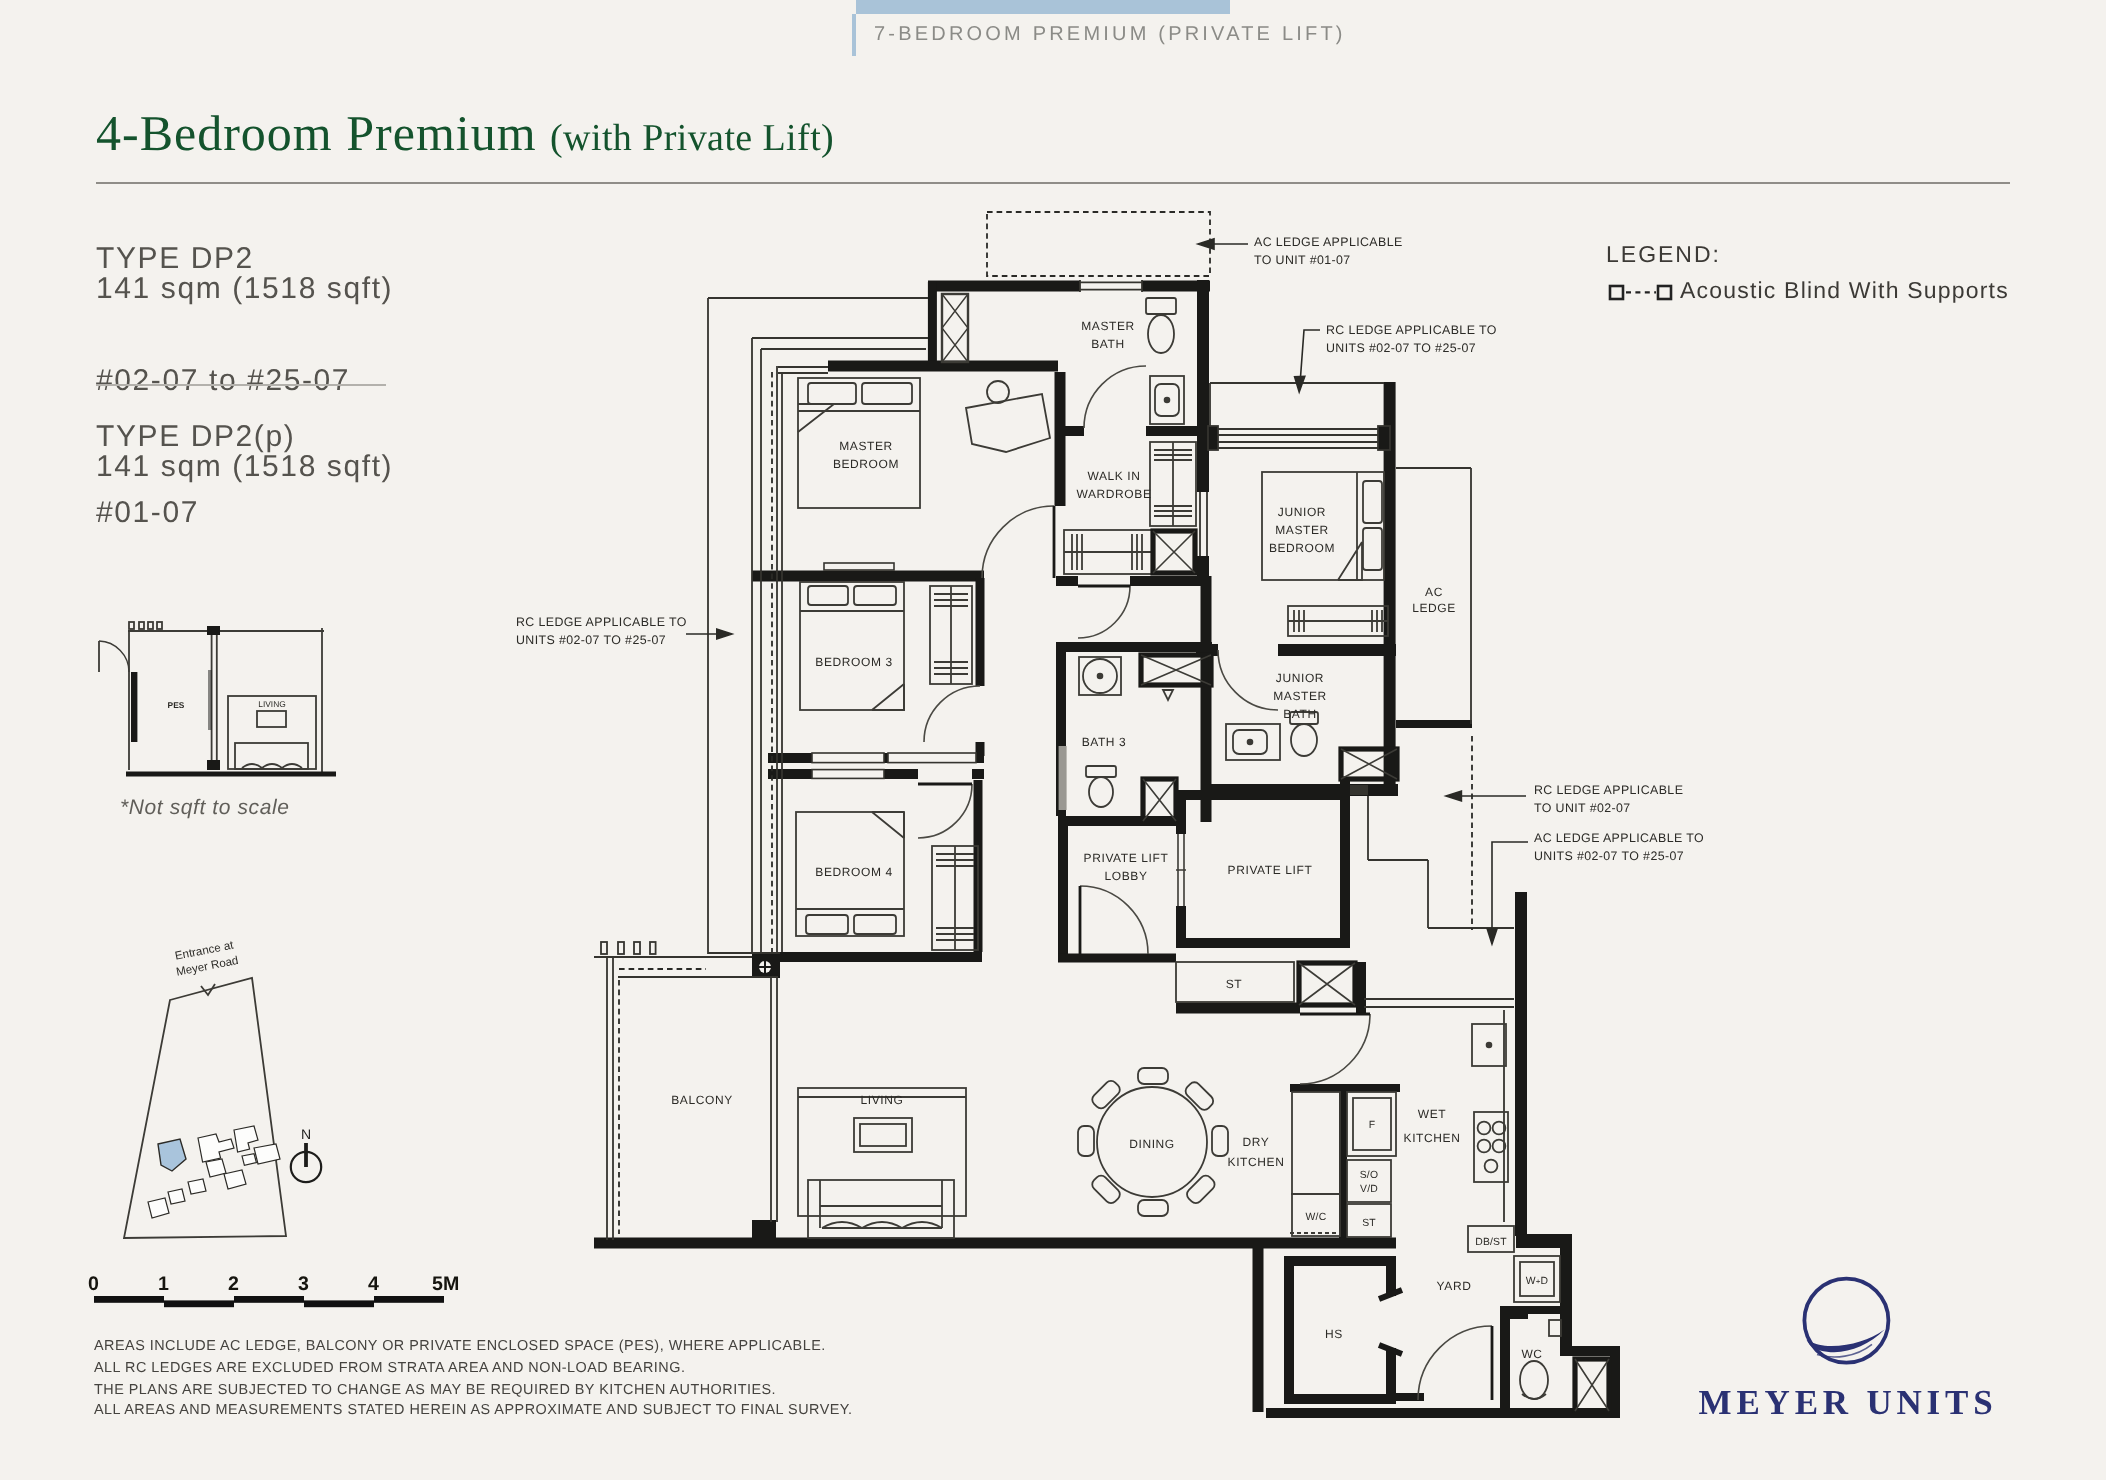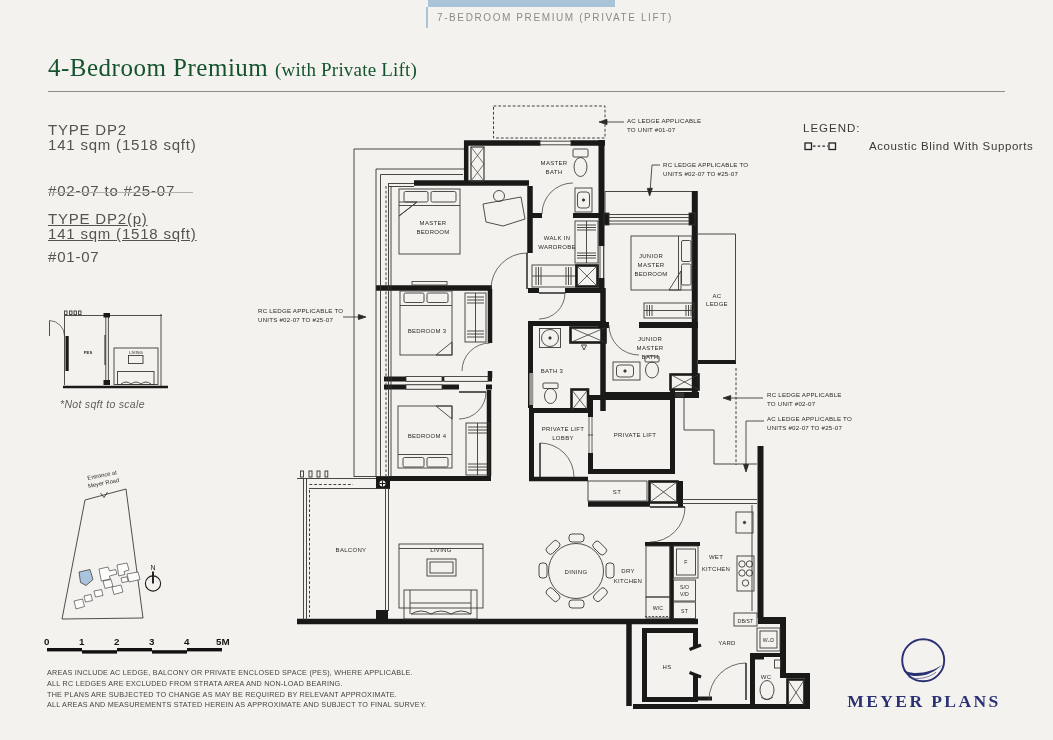--- a/index.html
+++ b/index.html
@@ -9,24 +9,24 @@
   #topbar{left:428px;top:0;width:187px;height:7px;background:#a9c3d8;}
   #toptick{left:426px;top:7px;width:2px;height:21px;background:#a9c3d8;}
   #toptext{left:437px;top:12px;font-size:10px;letter-spacing:1.6px;color:#8b8b87;}
   #title{left:48px;top:54px;font-family:"Liberation Serif",serif;font-size:25px;color:#14532d;letter-spacing:0.5px;}
   #title .sub{font-size:19px;letter-spacing:0.2px;}
   #rule{left:48px;top:91px;width:957px;height:1px;background:#8f8d88;}
   .side{color:#55534e;font-size:15px;letter-spacing:0.8px;}
   #s1{left:48px;top:122px;line-height:15px;}
   #s2{left:48px;top:162px;margin-top:20px;}
   #sline{left:48px;top:192px;width:145px;height:1px;background:#b3b1ac;}
-  #s3{left:48px;top:211px;line-height:15px;text-decoration:underline;}
+  #s3{left:48px;top:211px;line-height:15px;}
   #s4{left:48px;top:248px;text-align:center;}
   #legendT{left:803px;top:122px;font-size:11.5px;letter-spacing:1px;color:#3c3a36;}
-  #legendL{left:840px;top:140px;font-size:11.5px;letter-spacing:0.6px;color:#3c3a36;margin-left:29px;}
+  #legendL{left:840px;top:140px;font-size:11.5px;letter-spacing:0.6px;color:#3c3a36;}
   #nts{left:60px;top:398px;font-style:italic;font-size:10.5px;color:#605e59;letter-spacing:0.3px;}
   .disc{left:47px;color:#45433f;font-size:7.2px;letter-spacing:0.25px;}
   #logotext{left:839px;top:691px;width:170px;text-align:center;font-family:"Liberation Serif",serif;
             font-size:17.5px;color:#2a3173;letter-spacing:2.4px;font-weight:600;white-space:nowrap;}
   svg{position:absolute;left:0;top:0;}
   svg text{font-family:"Liberation Sans", sans-serif;}
 </style>
 </head>
 <body>
 <div class="abs" id="topbar"></div>
@@ -37,23 +37,23 @@
 <div class="abs side" id="s1">TYPE DP2<br>141 sqm (1518 sqft)</div>
 <div class="abs side" id="s2">#02-07 to #25-07</div>
 <div class="abs" id="sline"></div>
 <div class="abs side" id="s3">TYPE DP2(p)<br>141 sqm (1518 sqft)</div>
 <div class="abs side" id="s4">#01-07</div>
 <div class="abs" id="legendT">LEGEND:</div>
 <div class="abs" id="legendL">Acoustic Blind With Supports</div>
 <div class="abs" id="nts">*Not sqft to scale</div>
 <div class="abs disc" style="top:668px">AREAS INCLUDE AC LEDGE, BALCONY OR PRIVATE ENCLOSED SPACE (PES), WHERE APPLICABLE.</div>
 <div class="abs disc" style="top:679px">ALL RC LEDGES ARE EXCLUDED FROM STRATA AREA AND NON-LOAD BEARING.</div>
-<div class="abs disc" style="top:690px">THE PLANS ARE SUBJECTED TO CHANGE AS MAY BE REQUIRED BY RELEVANT APPROXIMATE.</div>
+<div class="abs disc" style="top:690px">THE PLANS ARE SUBJECTED TO CHANGE AS MAY BE REQUIRED BY KITCHEN AUTHORITIES.</div>
 <div class="abs disc" style="top:700px">ALL AREAS AND MEASUREMENTS STATED HEREIN AS APPROXIMATE AND SUBJECT TO FINAL SURVEY.</div>
-<div class="abs" id="logotext">MEYER PLANS</div>
+<div class="abs" id="logotext">MEYER UNITS</div>
 <svg width="1053" height="740" viewBox="0 0 1053 740">
 <g stroke="#222" fill="none">
 <rect x="805" y="143" width="6.5" height="6.5" stroke-width="1.3"></rect>
 <rect x="829" y="143" width="6.5" height="6.5" stroke-width="1.3"></rect>
 <line x1="813" y1="146.2" x2="828" y2="146.2" stroke-width="1.2" stroke-dasharray="2.5,2.2"></line>
 </g>
 <g stroke="#191917" fill="none">
 
 <path d="M464,143 H540 M571,143 H605" stroke-width="5.5"></path>
 <path d="M466.2,141 V183" stroke-width="4.5"></path>

